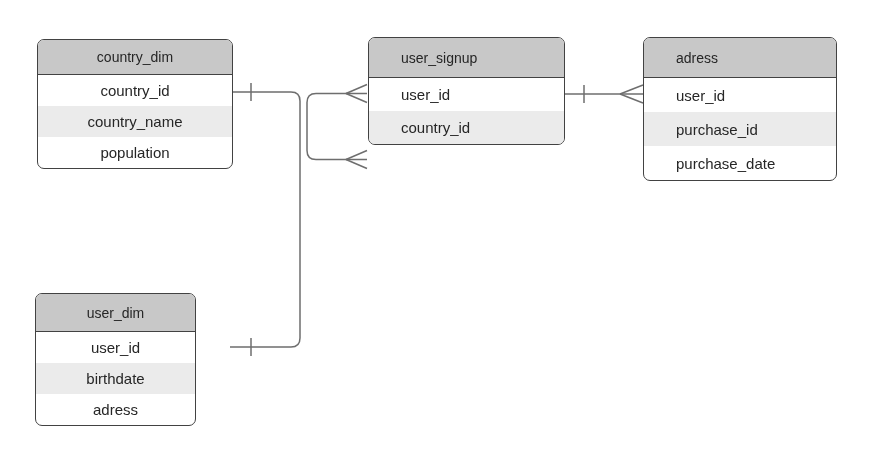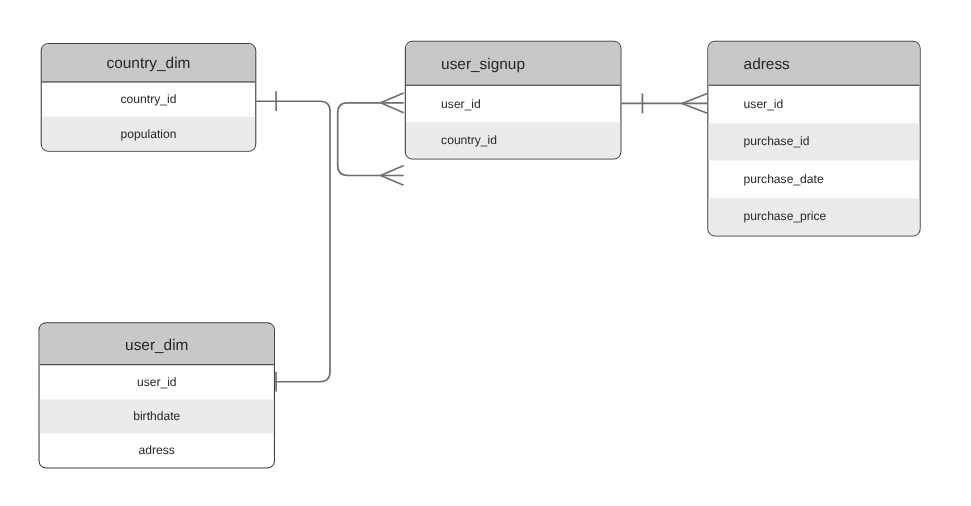--- a/index.html
+++ b/index.html
@@ -38,21 +38,21 @@
     background: #c8c8c8;
     border-bottom: 1.5px solid #424242;
     display: flex;
     align-items: center;
   }
   .etable .trow {
     box-sizing: border-box;
     height: var(--rh);
     display: flex;
     align-items: center;
-    font-size: 11px;
+    font-size: 15px;
   }
   .etable .trow:nth-child(odd) {
     background: #ebebeb;
   }
   
   .etable.dim .thead,
   .etable.dim .trow {
     justify-content: center;
     font-style: normal;
   }
@@ -94,37 +94,37 @@
       <g>
         <path d="M 620 94 L 643 85"></path>
         <path d="M 620 94 L 643 103"></path>
       </g>
     </g>
   </svg>
 
   <div class="etable dim" style="left:37px; top:39px; width:196px; --hh:35px; --rh:31px;">
     <div class="thead">country_dim</div>
     <div class="trow">country_id</div>
+    <div class="trow">country_name</div>
     <div class="trow">population</div>
   </div>
 
   <div class="etable fact" style="left:368px; top:37px; width:197px; --hh:40px; --rh:33px;">
     <div class="thead">user_signup</div>
     <div class="trow">user_id</div>
     <div class="trow">country_id</div>
   </div>
 
   <div class="etable fact" style="left:643px; top:37px; width:194px; --hh:40px; --rh:34px;">
     <div class="thead">adress</div>
     <div class="trow">user_id</div>
     <div class="trow">purchase_id</div>
     <div class="trow">purchase_date</div>
-    <div class="trow">purchase_price</div>
   </div>
 
-  <div class="etable dim" style="left:35px; top:293px; width:215px; --hh:38px; --rh:31px;">
+  <div class="etable dim" style="left:35px; top:293px; width:161px; --hh:38px; --rh:31px;">
     <div class="thead">user_dim</div>
     <div class="trow">user_id</div>
     <div class="trow">birthdate</div>
     <div class="trow">adress</div>
   </div>
 
 </div>
 
 </body></html>

